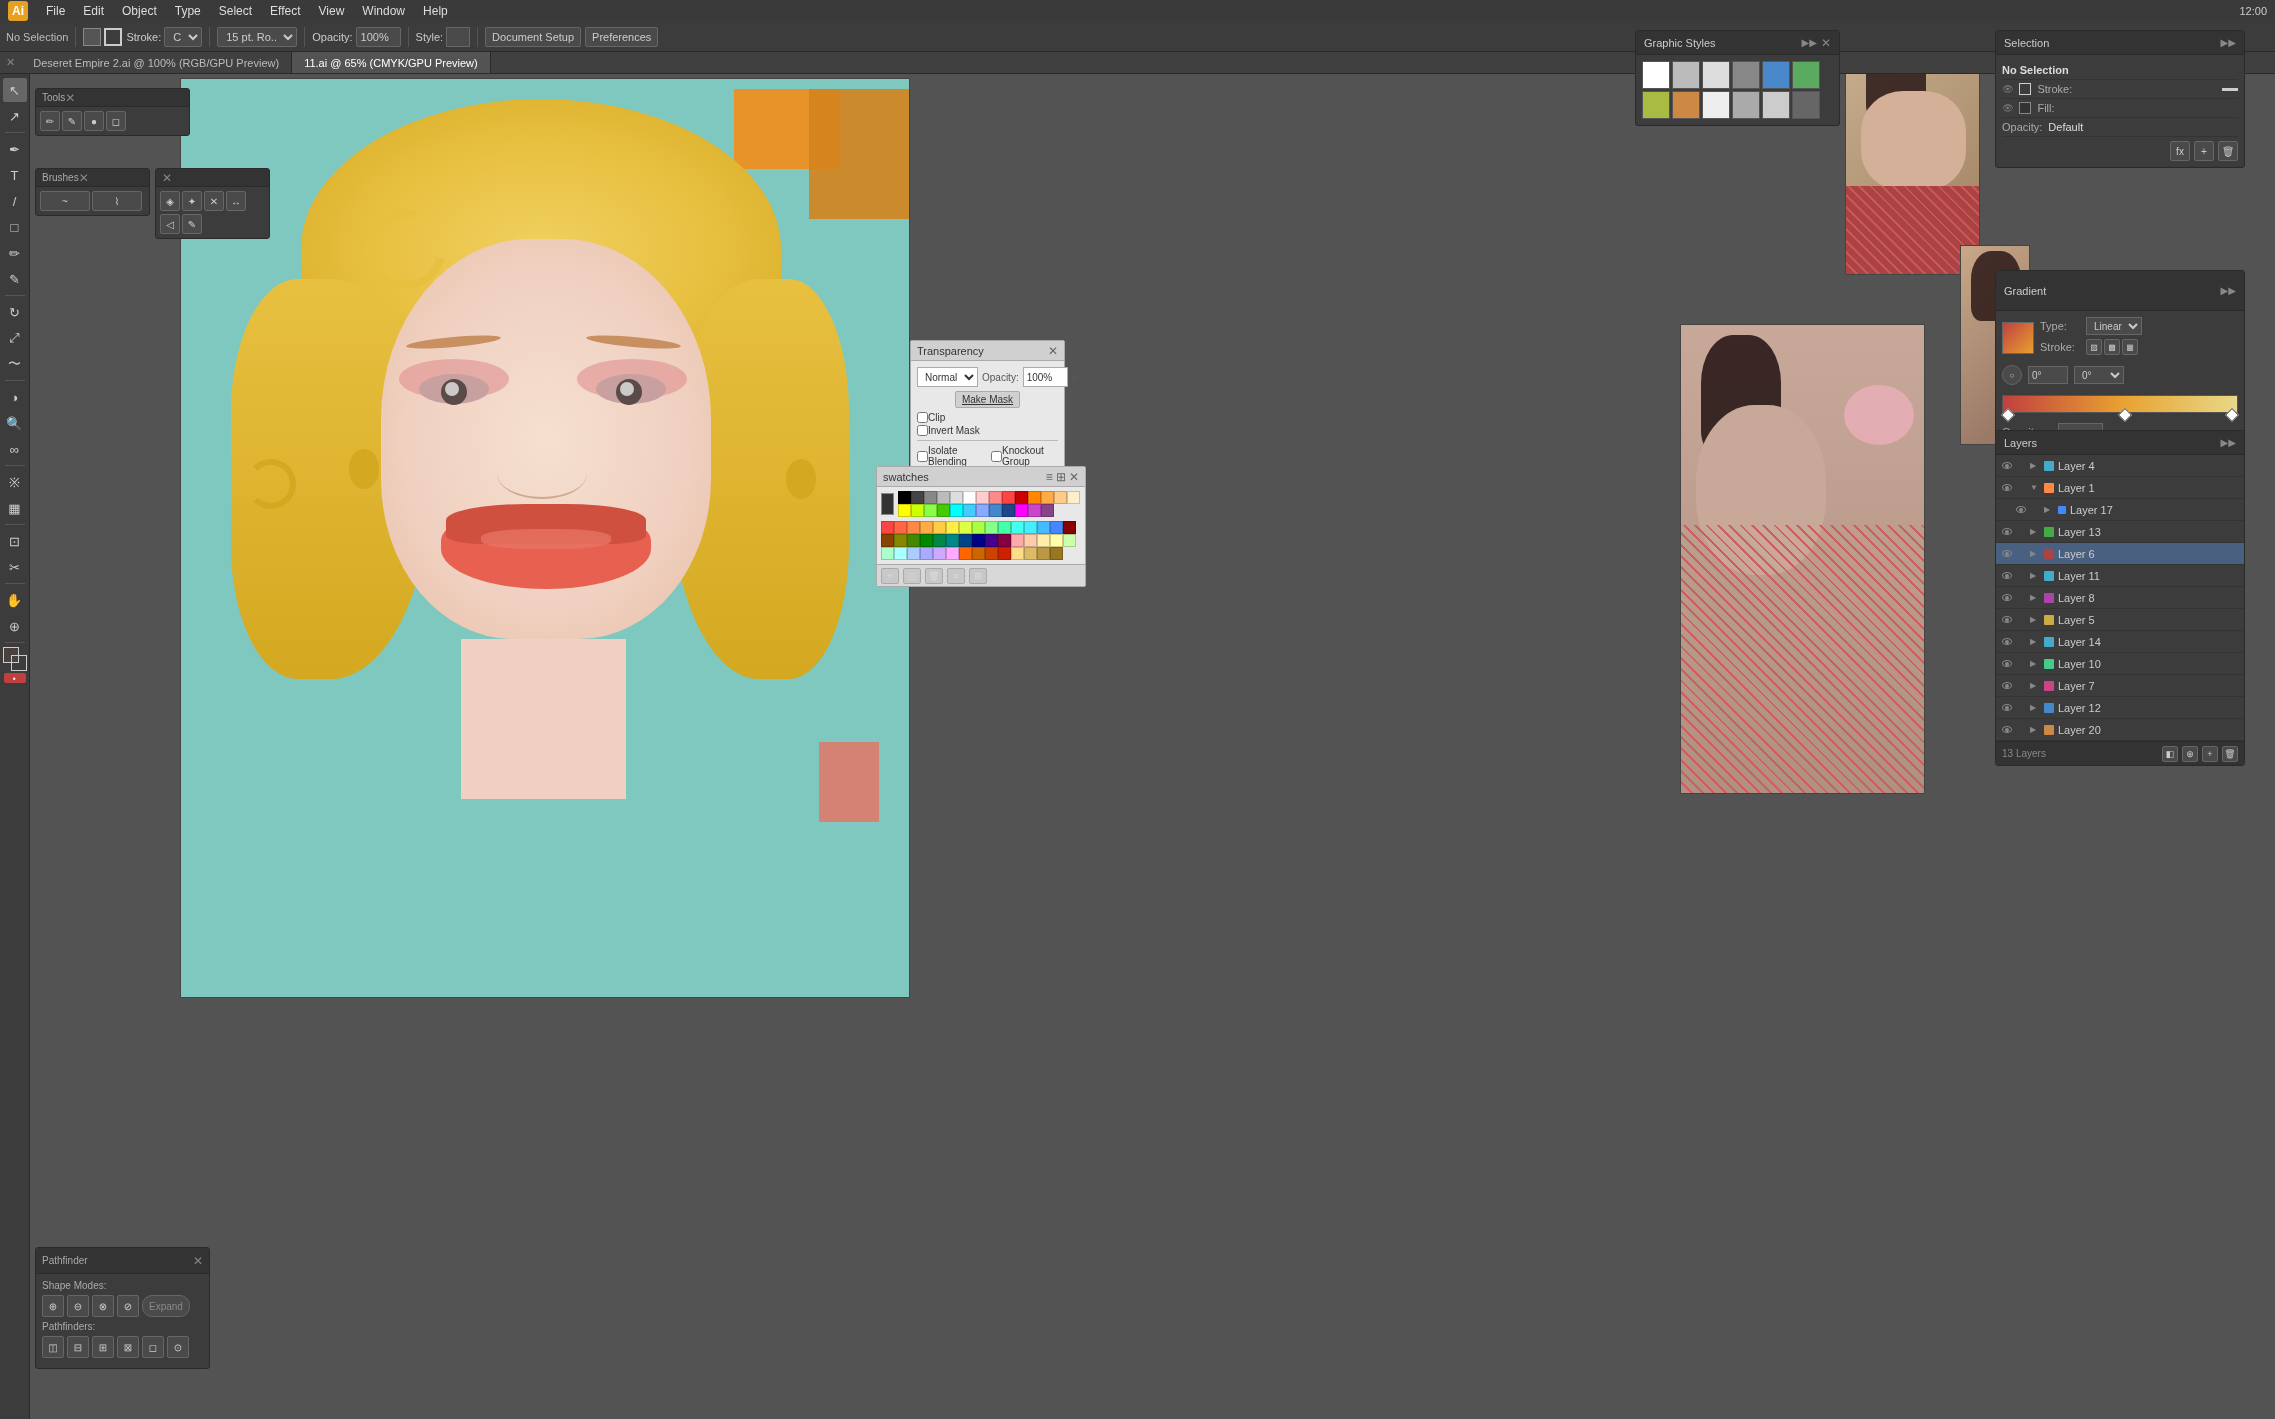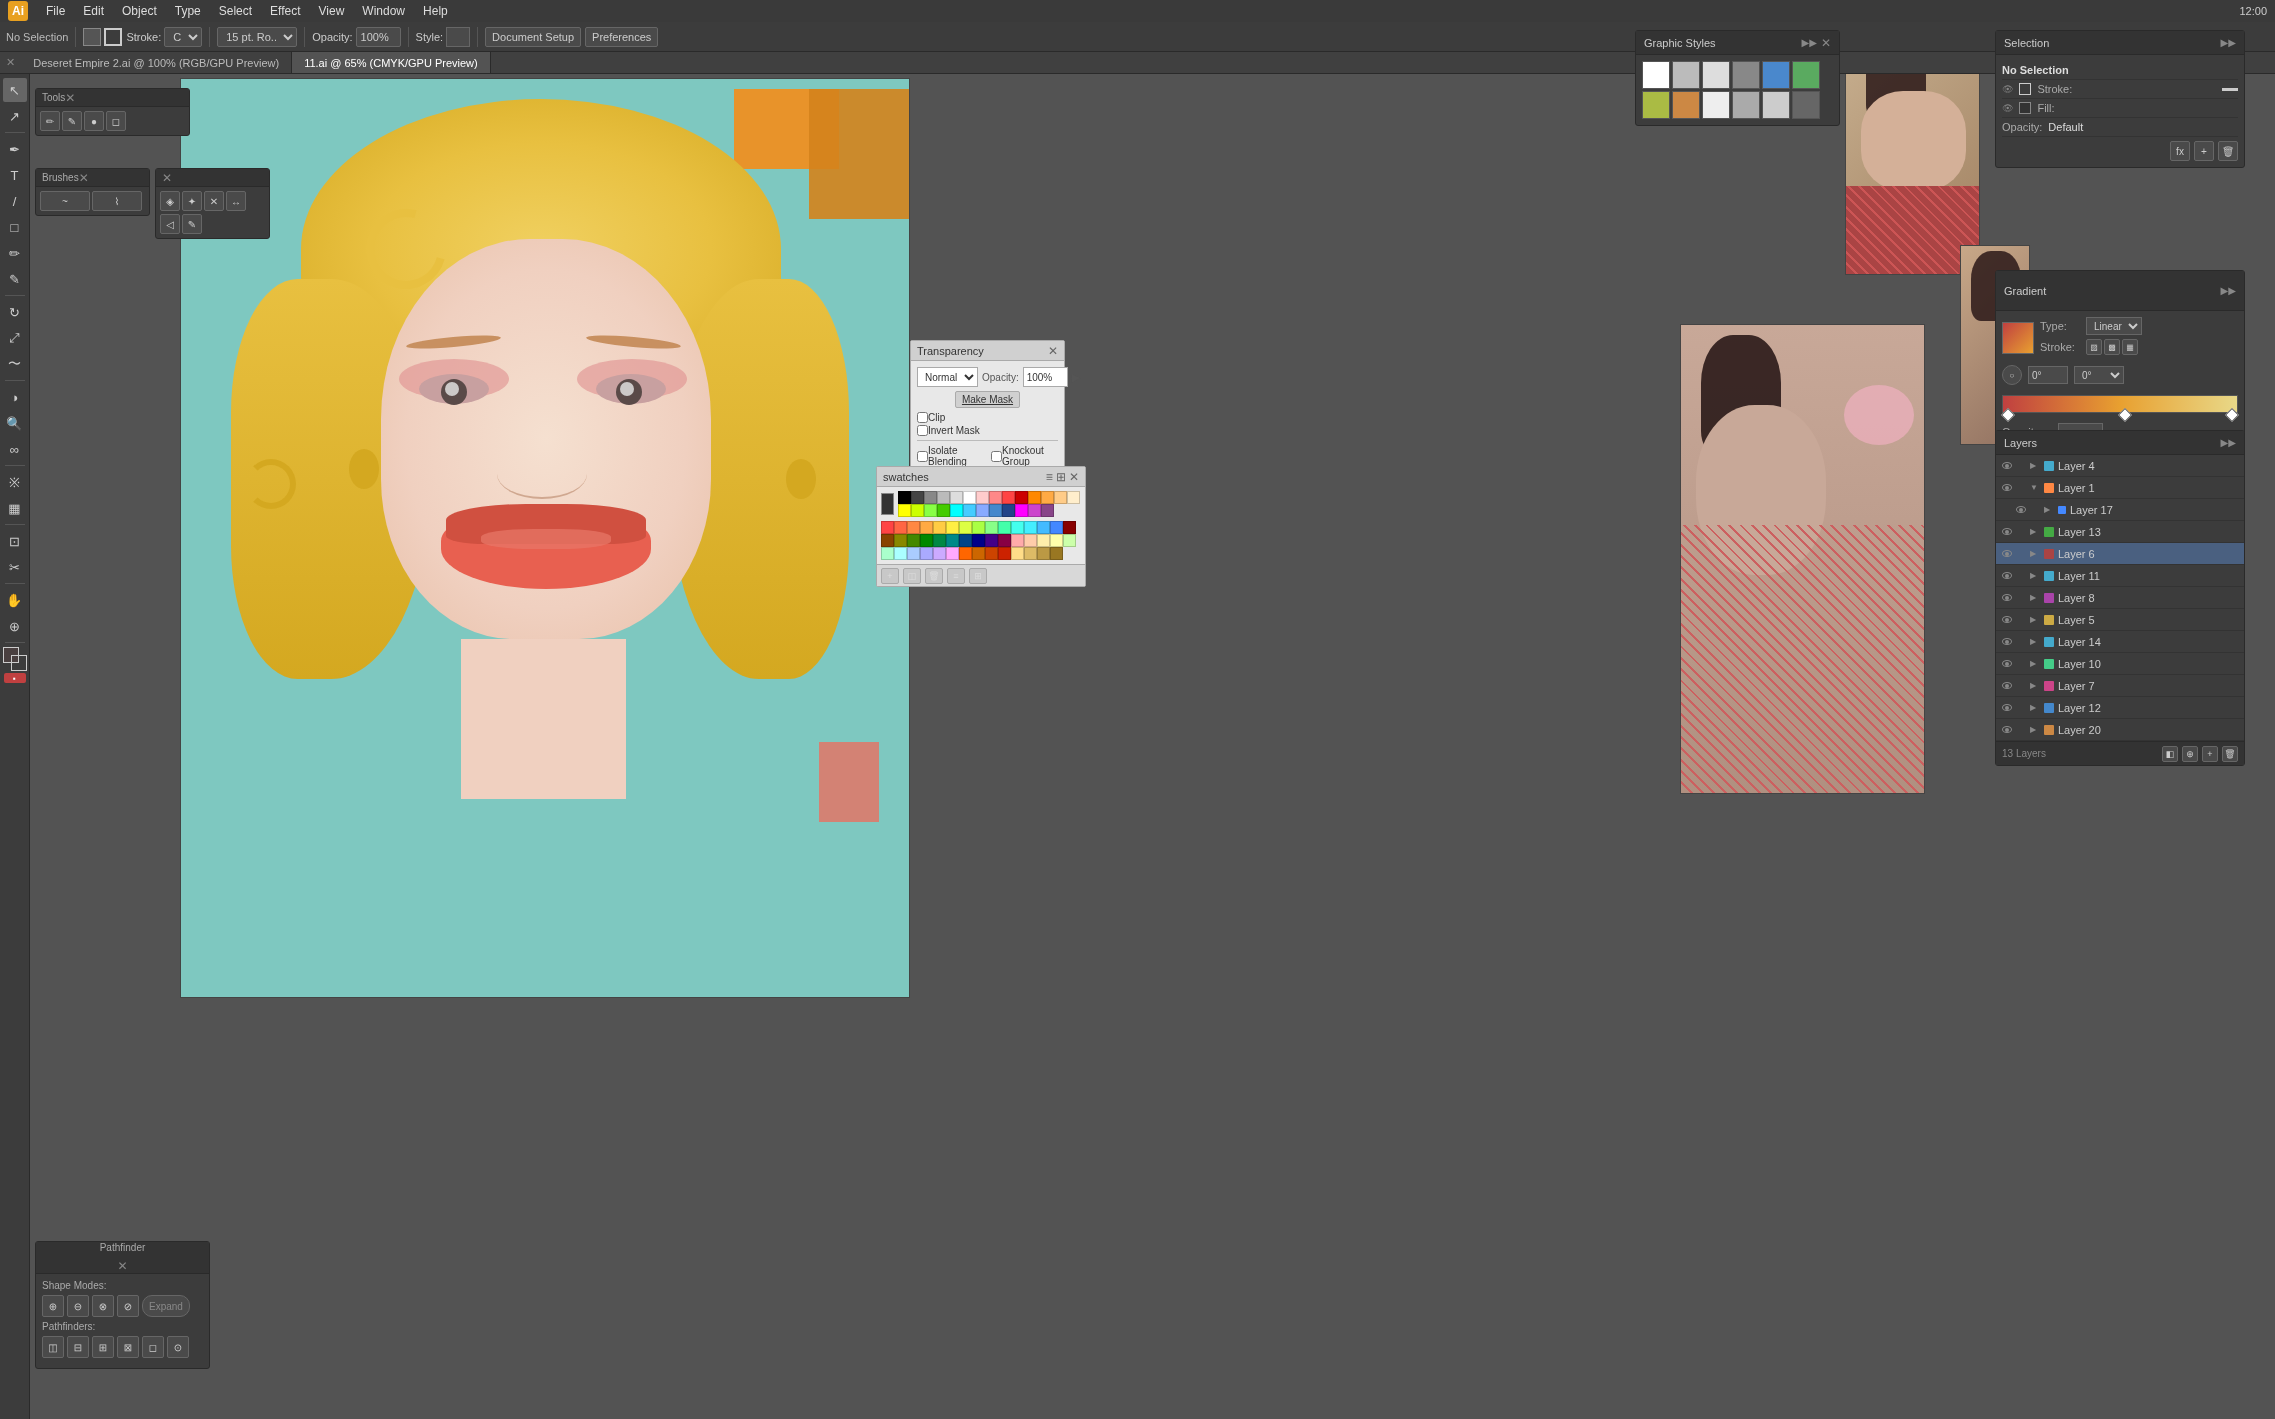--- a/index.html
+++ b/index.html
@@ -68,21 +68,21 @@
     .woman2-bg { width: 100%; height: 100%; background: linear-gradient(to bottom, #c8a898, #b09080); }
 
     
     
     #toolbox-panel { position: absolute; top: 88px; left: 35px; width: 155px; background: #3c3c3c; border: 1px solid #2a2a2a; border-radius: 3px; z-index: 200; }
     #toolbox-panel .panel-header { height: 18px; background: #333; display: flex; align-items: center; padding: 0 6px; font-size: 10px; color: #aaa; border-bottom: 1px solid #2a2a2a; cursor: move; }
     #toolbox-panel .panel-body { padding: 4px; display: flex; flex-wrap: wrap; gap: 2px; }
 
     
     #pathfinder-panel { position: absolute; bottom: 50px; left: 35px; width: 175px; background: #3c3c3c; border: 1px solid #2a2a2a; border-radius: 3px; z-index: 200; }
-    #pathfinder-panel .panel-header { height: 32px; background: #333; display: flex; align-items: center; justify-content: space-between; padding: 0 6px; font-size: 10px; color: #aaa; border-bottom: 1px solid #2a2a2a; cursor: move; flex-direction: column; }
+    #pathfinder-panel .panel-header { height: 26px; background: #333; display: flex; align-items: center; justify-content: space-between; padding: 0 6px; font-size: 10px; color: #aaa; border-bottom: 1px solid #2a2a2a; cursor: move; }
     #pathfinder-panel .panel-body { padding: 6px; }
     #pathfinder-panel .section-label { font-size: 10px; color: #aaa; margin-bottom: 4px; }
     .pathfinder-row { display: flex; gap: 3px; margin-bottom: 4px; }
     .pf-btn { width: 22px; height: 22px; background: #4a4a4a; border: 1px solid #666; border-radius: 2px; cursor: pointer; display: flex; align-items: center; justify-content: center; font-size: 10px; color: #ccc; }
 
     
     #brush-panel { position: absolute; top: 168px; left: 35px; width: 115px; background: #3c3c3c; border: 1px solid #2a2a2a; border-radius: 3px; z-index: 200; }
     #brush-panel .panel-header { height: 18px; background: #333; display: flex; align-items: center; padding: 0 6px; font-size: 10px; color: #aaa; border-bottom: 1px solid #2a2a2a; cursor: move; }
     #brush-panel .panel-body { padding: 4px; }
 

